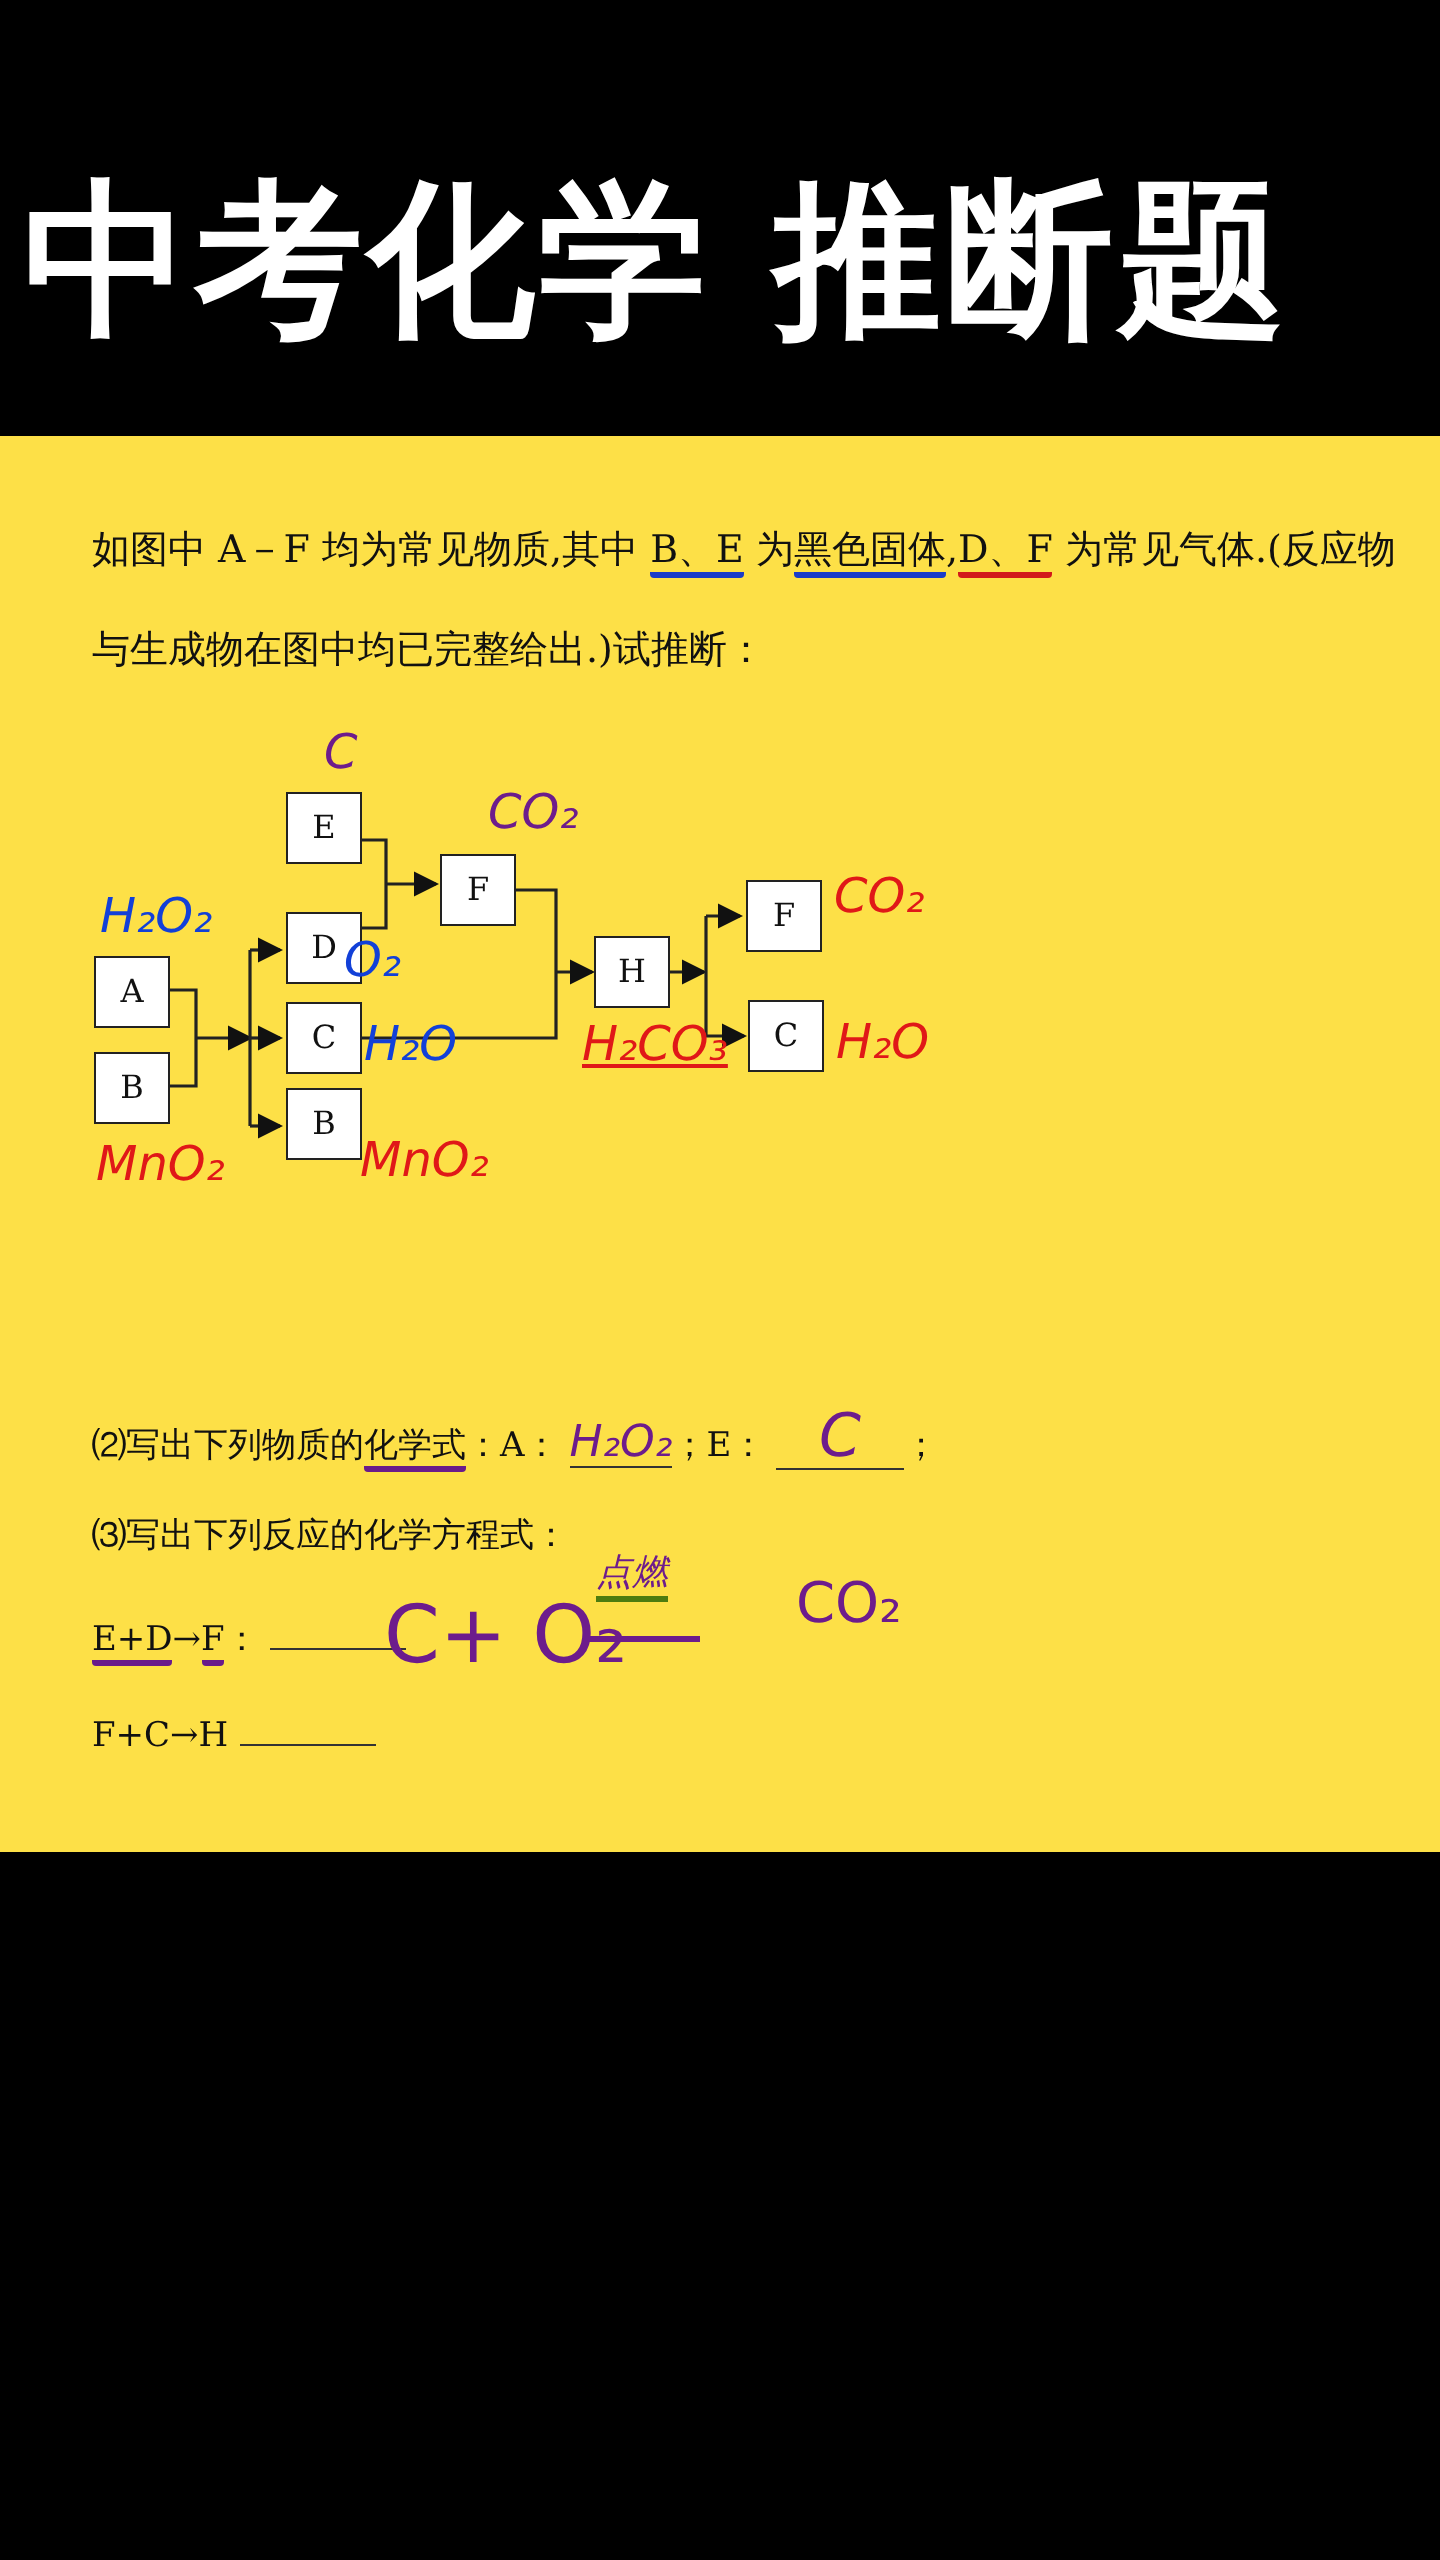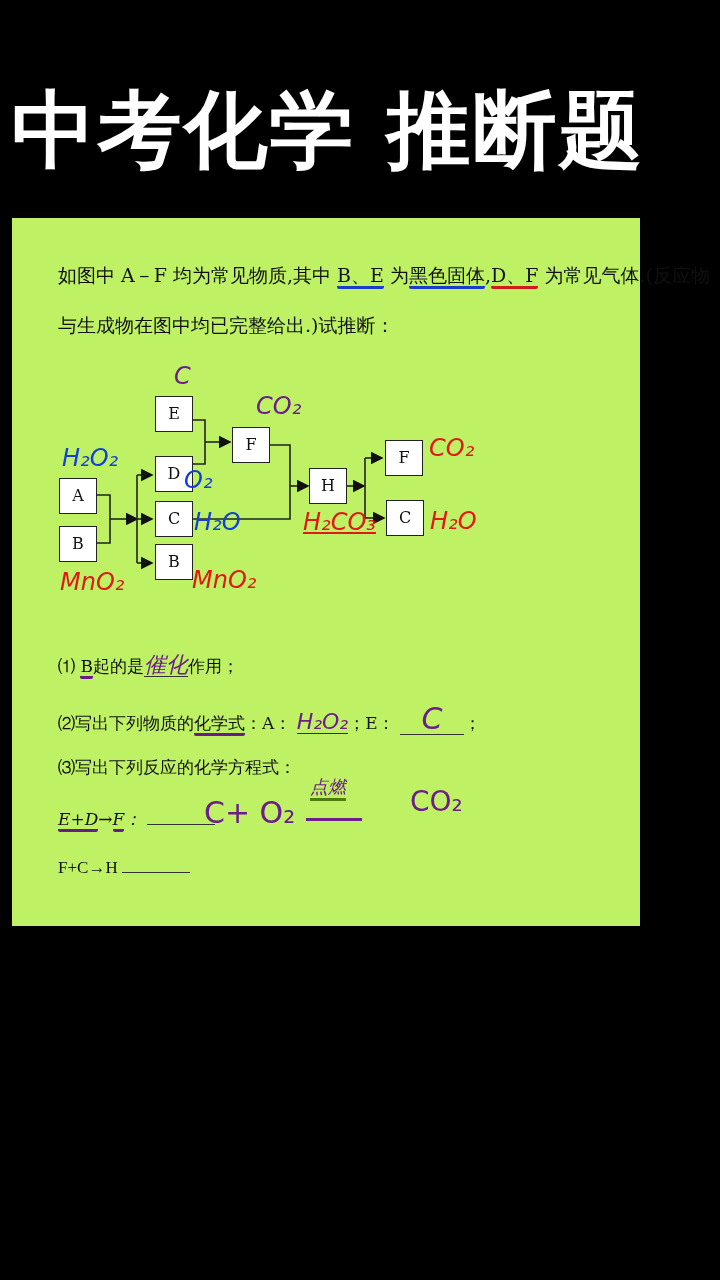--- a/index.html
+++ b/index.html
@@ -1,21 +1,21 @@
 <!DOCTYPE html>
 <html><head>
 <meta charset="utf-8">
 <style>
   html, body { margin:0; padding:0; }
   body { width:720px; height:1280px; background:#000; position:relative; overflow:hidden;
          font-family:"DejaVu Serif", serif; }
   .title-bar { position:absolute; left:0; top:0; width:720px; height:218px; background:#000; }
   .title { position:absolute; left:0; top:80px; width:656px; text-align:center; color:#fff;
            font-family:"DejaVu Sans", sans-serif; font-weight:bold; font-size:84px; letter-spacing:2px; line-height:100px; }
-  .page { position:absolute; left:12px; top:218px; width:628px; height:708px; background:#bef264; }
+  .page { position:absolute; left:0; top:218px; width:720px; height:708px; background:#fde047; }
   .intro { position:absolute; left:46px; top:32px; width:660px; font-size:19px; color:#111; line-height:50px; }
   .ul-blue { border-bottom:3px solid #1a3cc8; border-radius:2px; }
   .ul-red { border-bottom:3px solid #d21a1a; border-radius:2px; }
   .ul-purple { border-bottom:3px solid #6a1b8a; border-radius:2px; }
   .box { position:absolute; width:36px; height:34px; border:1.6px solid #222; background:#fff;
          font-size:16px; text-align:center; line-height:34px; color:#111; box-sizing:content-box; }
   .hw { position:absolute; font-family:"DejaVu Sans", sans-serif; font-size:24px; font-style:italic; line-height:1; }
   .blue { color:#1240d8; } .red { color:#e01818; } .purple { color:#6d1c8c; }
   svg.lines { position:absolute; left:0; top:0; }
   .q { position:absolute; left:46px; font-size:17px; color:#111; }
@@ -77,35 +77,32 @@
   <div class="hw red" style="left:48px;top:352px;">MnO₂</div>
   <div class="hw purple" style="left:162px;top:146px;">C</div>
   <div class="hw blue" style="left:172px;top:250px;">O₂</div>
   <div class="hw blue" style="left:182px;top:292px;">H₂O</div>
   <div class="hw red" style="left:180px;top:350px;">MnO₂</div>
   <div class="hw purple" style="left:244px;top:176px;">CO₂</div>
   <div class="hw red" style="left:291px;top:292px;text-decoration:underline;">H₂CO₃</div>
   <div class="hw red" style="left:417px;top:218px;">CO₂</div>
   <div class="hw red" style="left:418px;top:291px;">H₂O</div>
 
-  <div class="q" style="top:436px;">
-    <span>⑴ </span><span class="ul-purple">B</span><span>起的是</span><span class="hw purple blank" style="position:static;font-size:22px;">催化</span><span>作用；</span>
-  </div>
   <div class="q" style="top:538px;">⑶写出下列反应的化学方程式：</div>
   <div class="q" style="top:486px;">
     <span>⑵写出下列物质的</span><span class="ul-purple">化学式</span><span>：A：</span>
     <span class="hw purple blank" style="position:static;font-size:22px;">H₂O₂</span><span>；E：</span>
     <span class="hw purple blank" style="position:static;font-size:30px;width:64px;text-align:center;">C</span><span>；</span>
   </div>
-  <div class="q" style="top:590px;font-style:italic;">
+  <div class="q" style="top:590px;">
     <span class="ul-purple">E+D</span><span>→</span><span class="ul-purple">F</span><span>：</span>
     <span class="blank" style="width:68px;"></span>
   </div>
-  <div class="hw purple" style="left:192px;top:580px;font-size:30px;font-style:normal;">C+ O₂</div>
+  <div class="hw purple" style="left:192px;top:580px;font-size:40px;font-style:normal;">C+ O₂</div>
   <div class="hw purple" style="left:298px;top:560px;font-size:18px;border-bottom:3px solid #4d7c0f;padding-bottom:2px;">点燃</div>
   <div style="position:absolute;left:294px;top:600px;width:56px;border-bottom:3px solid #6d1c8c;"></div>
   <div class="hw purple" style="left:398px;top:570px;font-size:28px;font-style:normal;">CO₂</div>
 
-  <div class="q" style="top:640px;font-family:Liberation Serif, serif;">
+  <div class="q" style="top:640px;">
     <span>F+C→H</span>
     <span class="blank" style="width:68px;"></span>
   </div>
 </div>
 
 </body></html>

